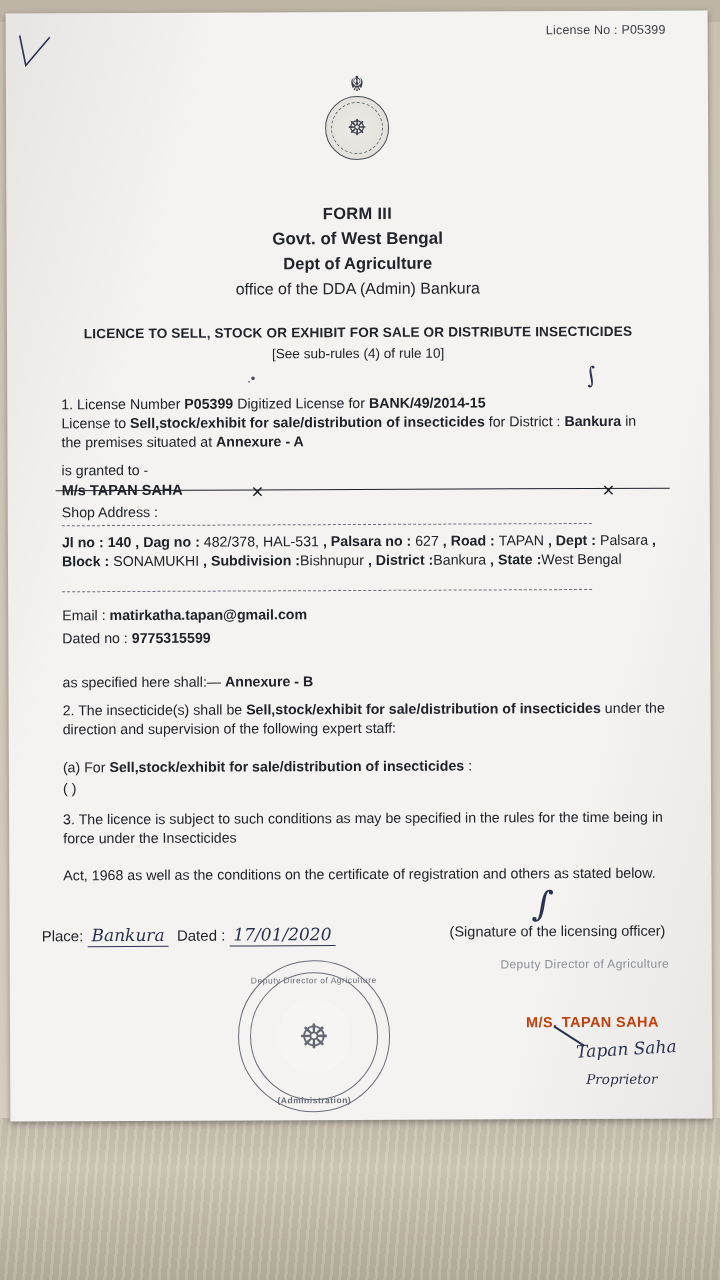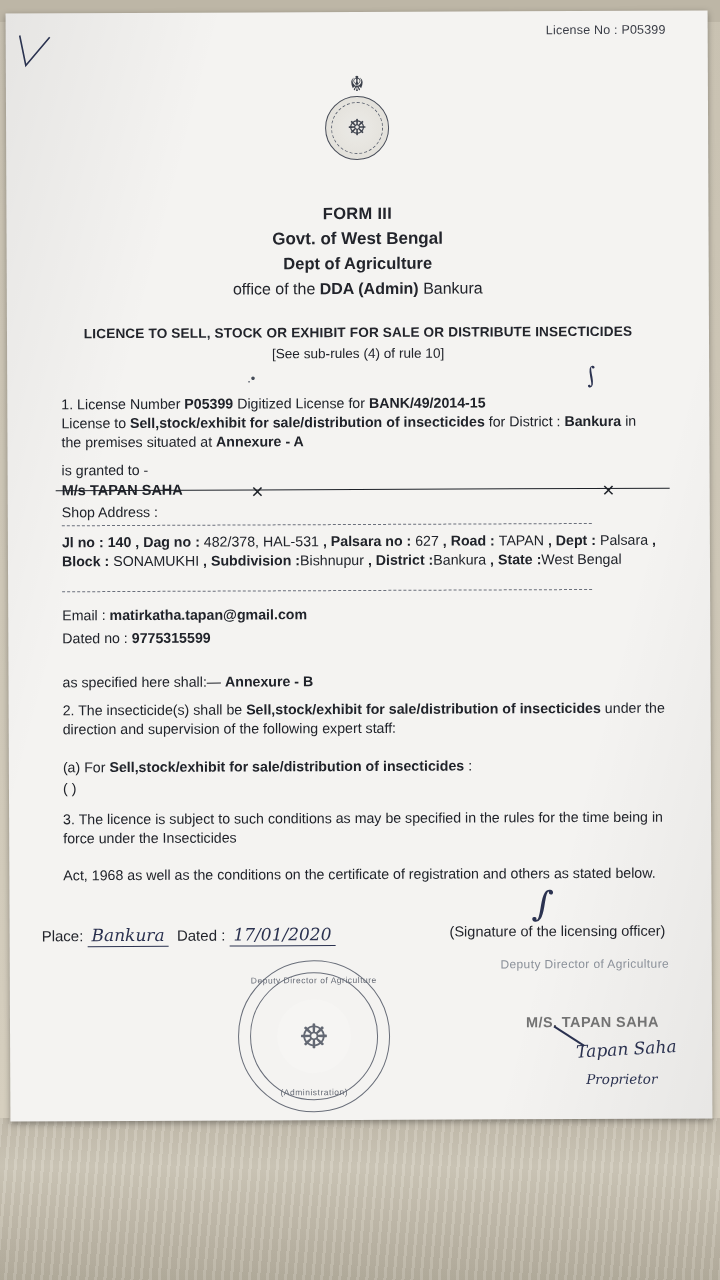--- a/index.html
+++ b/index.html
@@ -116,21 +116,21 @@
 
   .heading {
     position: absolute;
     left: 0; right: 0;
     text-align: center;
   }
   .h-form  { top: 192px; font-size: 16.5px; font-weight: bold; letter-spacing: 0.3px; }
   .h-govt  { top: 217px; font-size: 17px;   font-weight: bold; }
   .h-dept  { top: 242px; font-size: 16.5px; font-weight: bold; }
   .h-office{ top: 268px; font-size: 16px; }
-  .h-office b { font-weight: bold; }
+  .h-office b { font-weight: normal; }
 
   .h-licence {
     top: 313px;
     font-size: 13.6px;
     font-weight: bold;
     letter-spacing: 0.15px;
   }
   .h-subrule {
     top: 334px;
     font-size: 13.6px;
@@ -255,40 +255,40 @@
   }
   .stamp-arc-top, .stamp-arc-bottom {
     position: absolute;
     left: 0; width: 150px;
     text-align: center;
     font-size: 8.5px;
     color: #343b4a;
     letter-spacing: 0.5px;
   }
   .stamp-arc-top { top: 14px; }
-  .stamp-arc-bottom { bottom: 14px; }
+  .stamp-arc-bottom { bottom: 6px; font-weight: bold; }
 
   .faint-stamp {
     position: absolute;
     left: 470px;
     top: 944px;
     width: 210px;
     font-size: 12px;
     line-height: 18px;
     color: #8a9099;
     text-align: center;
     letter-spacing: 0.4px;
   }
   .firm-name {
     position: absolute;
     left: 516px;
     top: 1003px;
     font-size: 14.5px;
     font-weight: bold;
-    color: #737373;
+    color: #c2410c;
     letter-spacing: 0.4px;
   }
   .firm-sign {
     position: absolute;
     left: 566px;
     top: 1028px;
     font-size: 17px;
     color: #2b3250;
     font-family: "DejaVu Serif", serif;
     font-style: italic;

